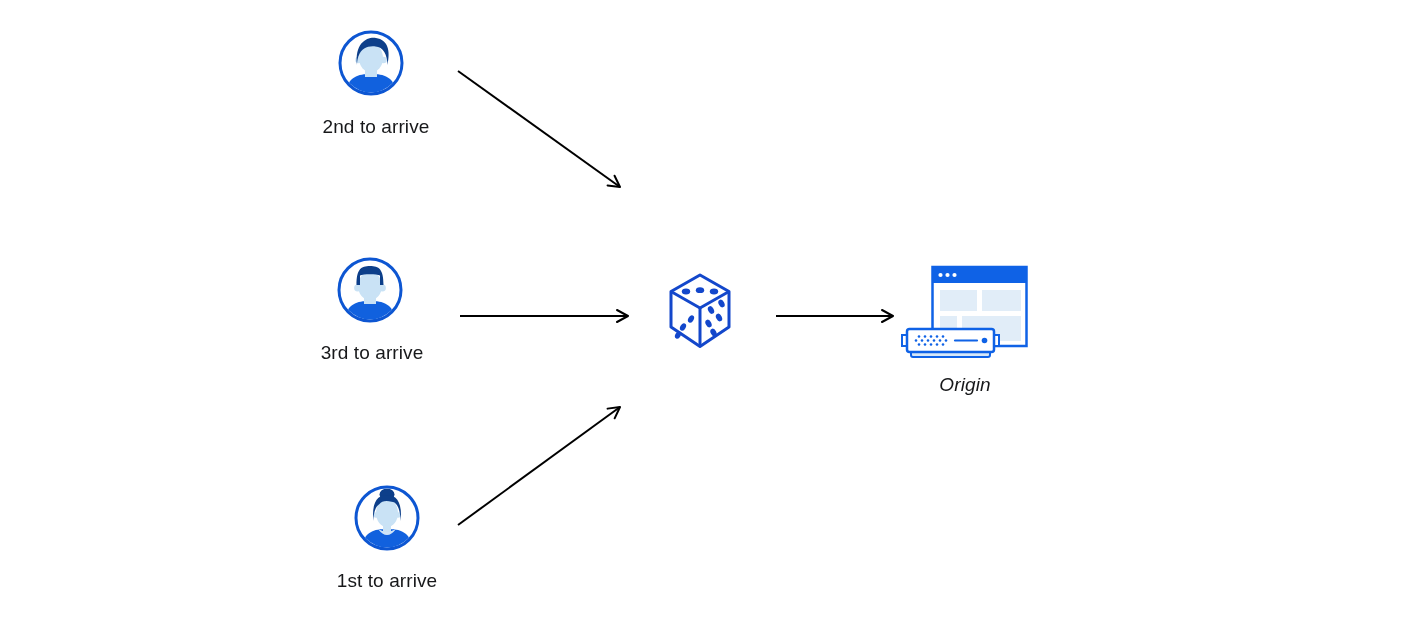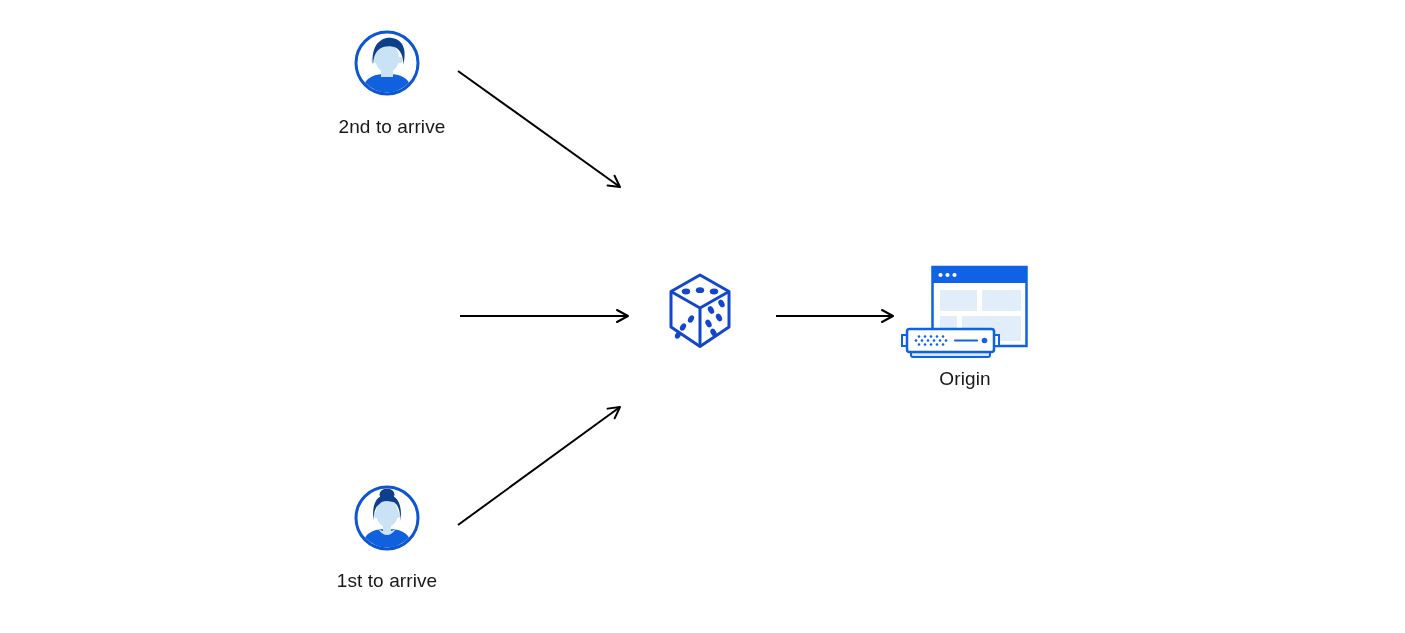--- a/index.html
+++ b/index.html
@@ -34,40 +34,59 @@
       <marker id="arrowhead" markerUnits="userSpaceOnUse" markerWidth="20" markerHeight="20" refX="15" refY="9" orient="auto">
         <path d="M4,3 L15,9 L4,15" fill="none" stroke="#000000" stroke-width="2" stroke-linecap="round" stroke-linejoin="round"></path>
       </marker>
     </defs>
     <line x1="458" y1="71" x2="620" y2="187" stroke="#000000" stroke-width="2" marker-end="url(#arrowhead)"></line>
     <line x1="460" y1="316" x2="628" y2="316" stroke="#000000" stroke-width="2" marker-end="url(#arrowhead)"></line>
     <line x1="458" y1="525" x2="620" y2="407" stroke="#000000" stroke-width="2" marker-end="url(#arrowhead)"></line>
     <line x1="776" y1="316" x2="893" y2="316" stroke="#000000" stroke-width="2" marker-end="url(#arrowhead)"></line>
   </svg>
 
-  <div class="node" style="left:354px; top:30px;">
+  <div class="node" style="left:338px; top:30px;">
     <svg width="66" height="66" viewBox="0 0 66 66">
       <defs>
           <clipPath id="clipA">
             <circle cx="33" cy="33" r="29.5"></circle>
           </clipPath>
         </defs>
       <circle cx="33" cy="33" r="31" fill="#ffffff" stroke="#0d56d2" stroke-width="3"></circle>
       <g clip-path="url(#clipA)">
         <path d="M7,66 C9,47 19,44 33,44 C47,44 57,47 59,66 Z" fill="#1161de"></path>
         <rect x="27" y="34" width="12" height="13" fill="#c9e2f5"></rect>
         <circle cx="20.5" cy="30" r="3.2" fill="#c9e2f5"></circle>
         <circle cx="45.5" cy="30" r="3.2" fill="#c9e2f5"></circle>
         <ellipse cx="33" cy="28" rx="12" ry="14.5" fill="#c9e2f5"></ellipse>
         <path d="M19,35 C16.5,12 30,6.5 38,8 C50,10 52.5,20 49.5,35 C49.5,25 45,16.5 37.5,16.5 C29.5,15.5 23.5,19 21,25 C19.5,28.2 19,31.5 19,35 Z" fill="#0d3f8a"></path>
       </g>
     </svg>
     <div class="node-label" style="left:-42px; top:86px;">2nd to arrive</div>
   </div>
 
+  <div class="node" style="left:337px; top:257px;">
+    <svg width="66" height="66" viewBox="0 0 66 66">
+      <defs>
+          <clipPath id="clipB">
+            <circle cx="33" cy="33" r="29.5"></circle>
+          </clipPath>
+        </defs>
+      <circle cx="33" cy="33" r="31" fill="#ffffff" stroke="#0d56d2" stroke-width="3"></circle>
+      <g clip-path="url(#clipB)">
+        <path d="M7,66 C9,47 19,44 33,44 C47,44 57,47 59,66 Z" fill="#1161de"></path>
+        <rect x="27" y="34" width="12" height="13" fill="#c9e2f5"></rect>
+        <circle cx="20.5" cy="31" r="3.4" fill="#c9e2f5"></circle>
+        <circle cx="45.5" cy="31" r="3.4" fill="#c9e2f5"></circle>
+        <ellipse cx="33" cy="29" rx="12" ry="14" fill="#c9e2f5"></ellipse>
+        <path d="M19.5,28 C19.5,12 24,9 33,9 C42,9 46.5,12 46.5,28 L43,28 L43,18.5 C39.5,16.8 26.5,16.8 23,18.5 L23,28 Z" fill="#0d3f8a"></path>
+      </g>
+    </svg>
+    <div class="node-label" style="left:-45px; top:85px;">3rd to arrive</div>
+  </div>
 
   <div class="node" style="left:354px; top:485px;">
     <svg width="66" height="66" viewBox="0 0 66 66">
       <defs>
           <clipPath id="clipC">
             <circle cx="33" cy="33" r="29.5"></circle>
           </clipPath>
         </defs>
       <circle cx="33" cy="33" r="31" fill="#ffffff" stroke="#0d56d2" stroke-width="3"></circle>
       <g clip-path="url(#clipC)">
@@ -140,16 +159,16 @@
           <circle cx="51" cy="80.5" r="1.3"></circle>
         <circle cx="24" cy="84.5" r="1.3"></circle>
           <circle cx="30" cy="84.5" r="1.3"></circle>
           <circle cx="36" cy="84.5" r="1.3"></circle>
           <circle cx="42" cy="84.5" r="1.3"></circle>
           <circle cx="48" cy="84.5" r="1.3"></circle>
       </g>
       <line x1="60" y1="80.5" x2="82" y2="80.5" stroke="#0f62e6" stroke-width="2.2" stroke-linecap="round"></line>
       <circle cx="89.5" cy="80.5" r="2.8" fill="#0f62e6"></circle>
     </svg>
-    <div class="node-label" style="left:-10px; top:108px;">Origin</div>
+    <div class="node-label" style="left:-10px; top:114px;font-style:italic;">Origin</div>
   </div>
 
 </div>
 
 </body></html>

